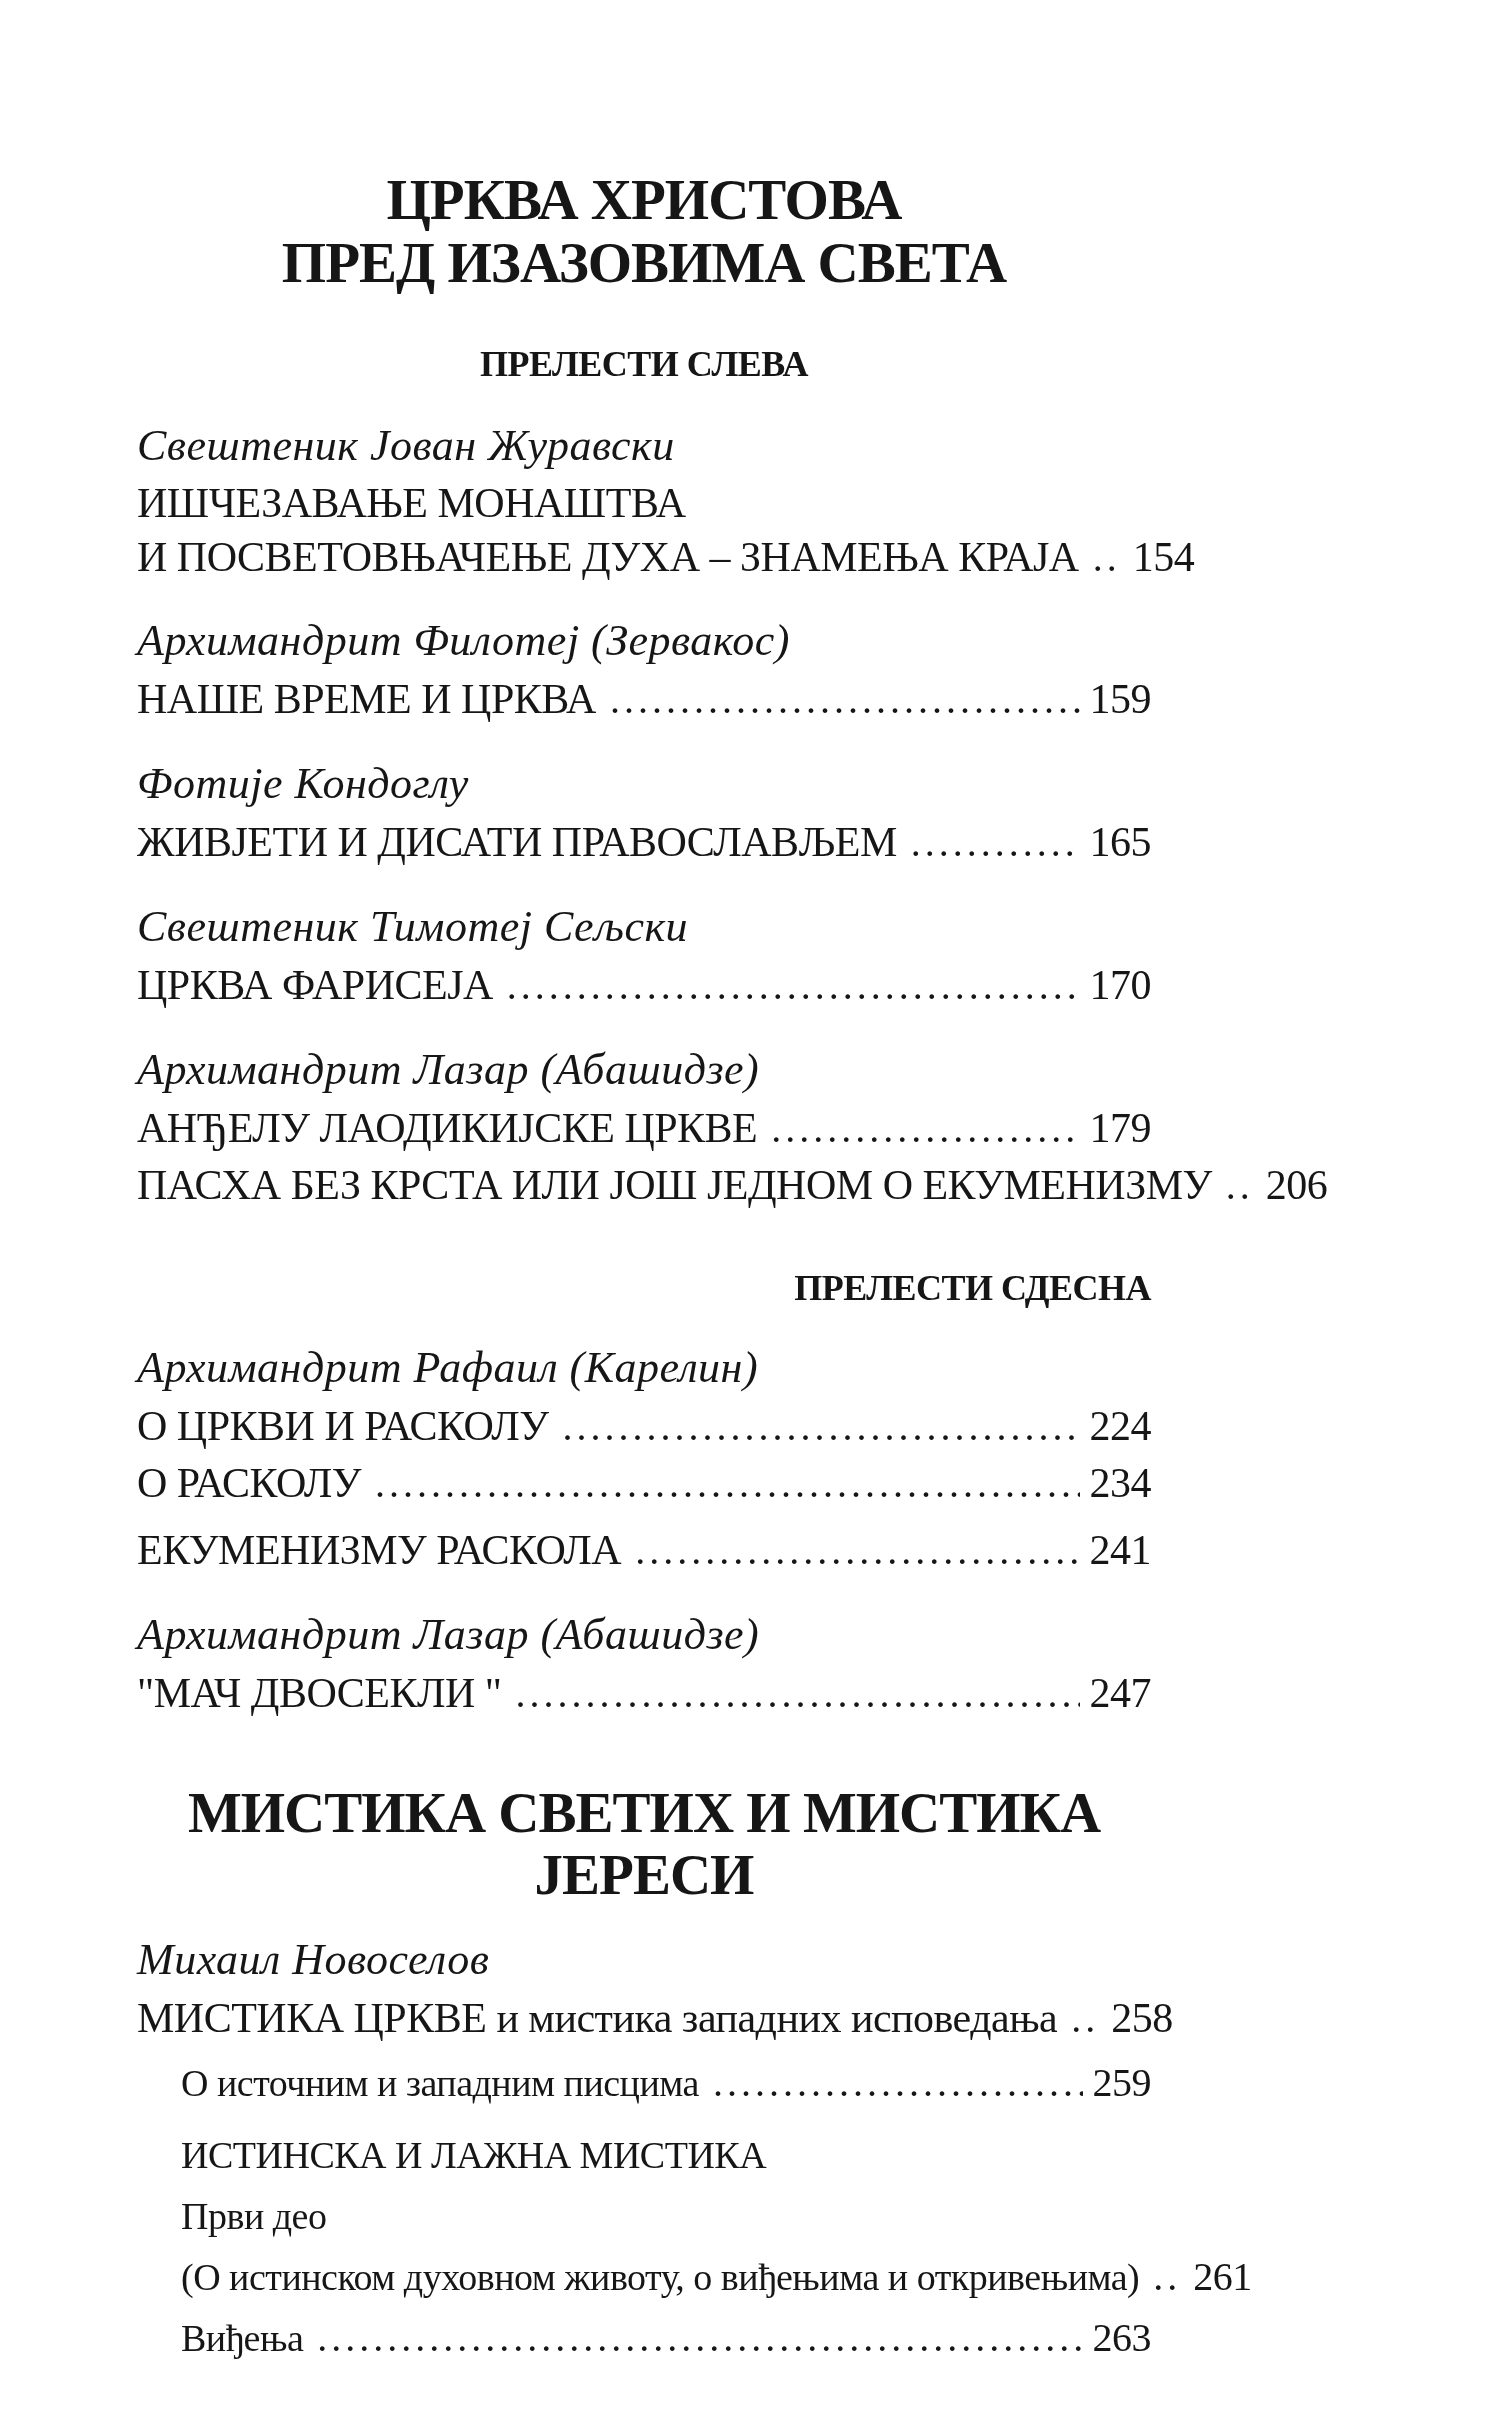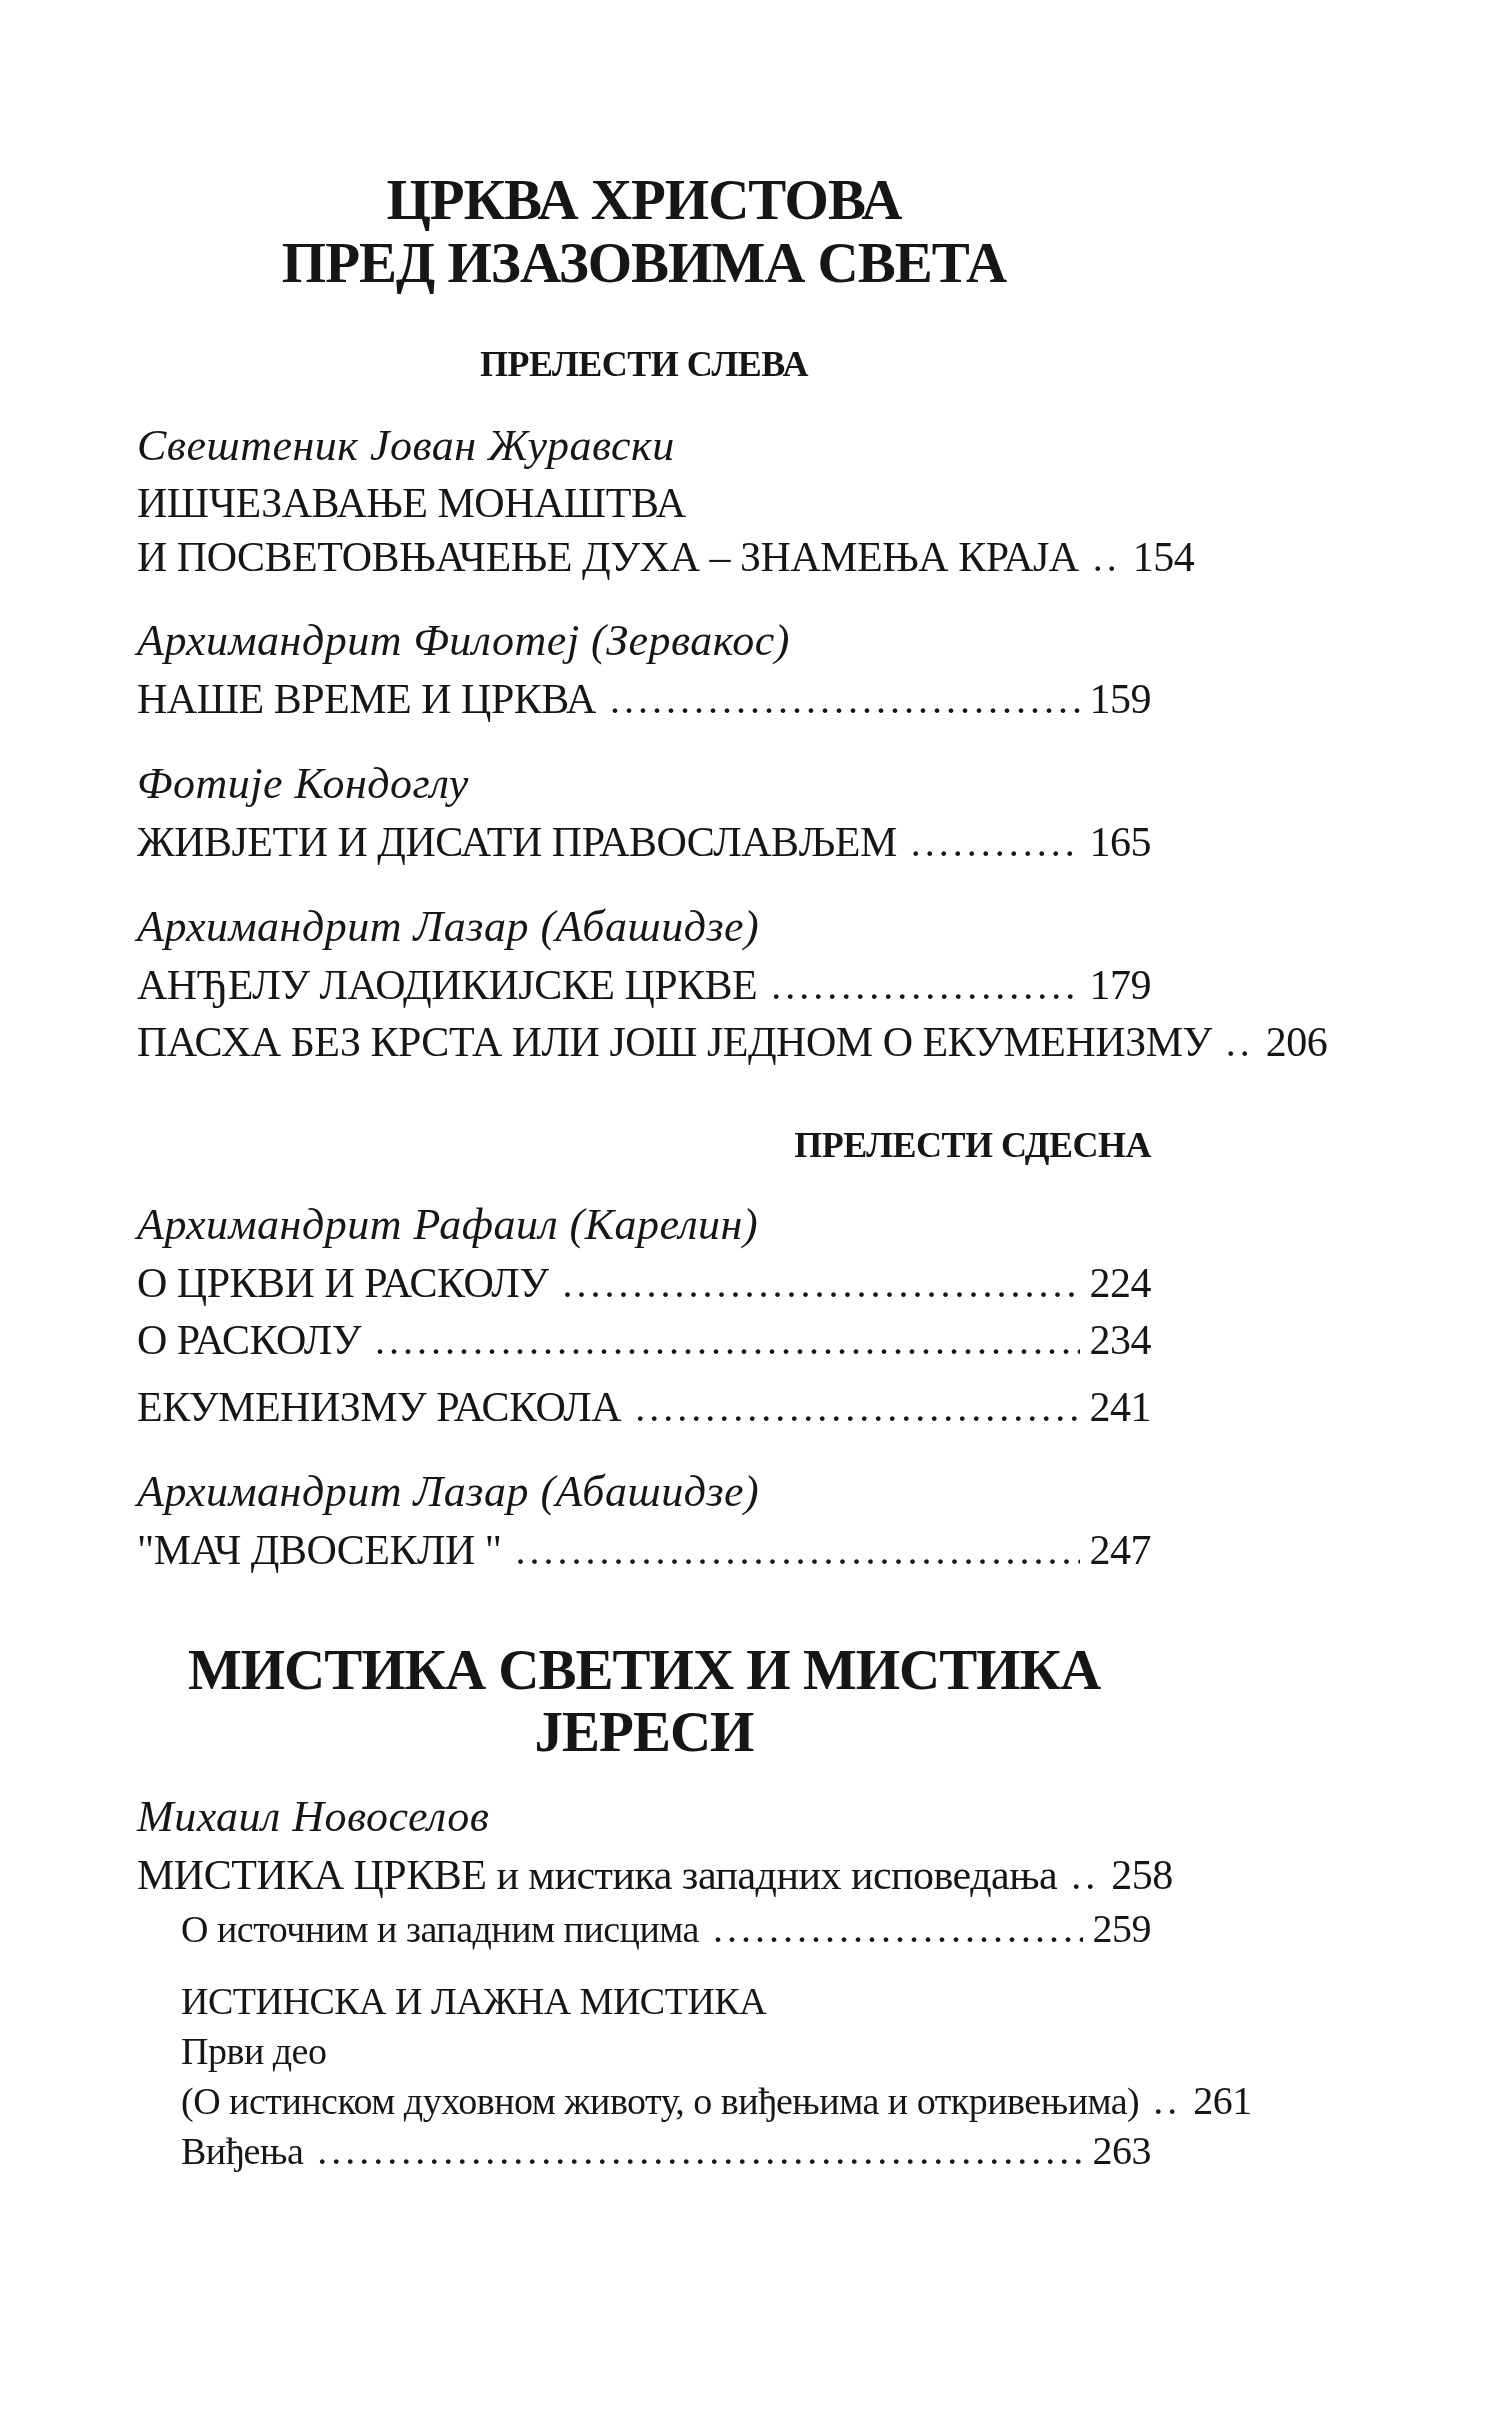--- a/index.html
+++ b/index.html
@@ -74,20 +74,21 @@
   }
   .num {
     white-space: nowrap;
     font-size: 42px;
     text-align: center;
   }
   .row.sub {
     margin-left: 44px;
     font-size: 38px;
     line-height: 50px;
+    margin-top: 11px;
   }
   .row.sub .num { font-size: 40px; }
   .row.gap-top { margin-top: 10px; }
   .subblock { margin-top: 22px; }
   .caps-line { line-height: 54px; }
 </style>
 </head>
 <body>
 
 <div class="page">
@@ -122,20 +123,28 @@
 
   <div class="group">
     <div class="author">Фотије Кондоглу</div>
     <div class="row">
       <span class="t">ЖИВЈЕТИ И ДИСАТИ ПРАВОСЛАВЉЕМ</span>
       <span class="leader"></span>
       <span class="num">165</span>
     </div>
   </div>
 
+  <div class="group">
+    <div class="author">Свештеник Тимотеј Сељски</div>
+    <div class="row">
+      <span class="t">ЦРКВА ФАРИСЕЈА</span>
+      <span class="leader"></span>
+      <span class="num">170</span>
+    </div>
+  </div>
 
   <div class="group">
     <div class="author">Архимандрит Лазар (Абашидзе)</div>
     <div class="row">
       <span class="t">АНЂЕЛУ ЛАОДИКИЈСКЕ ЦРКВЕ</span>
       <span class="leader"></span>
       <span class="num">179</span>
     </div>
     <div class="row">
       <span class="t">ПАСХА БЕЗ КРСТА ИЛИ ЈОШ ЈЕДНОМ О ЕКУМЕНИЗМУ</span>

